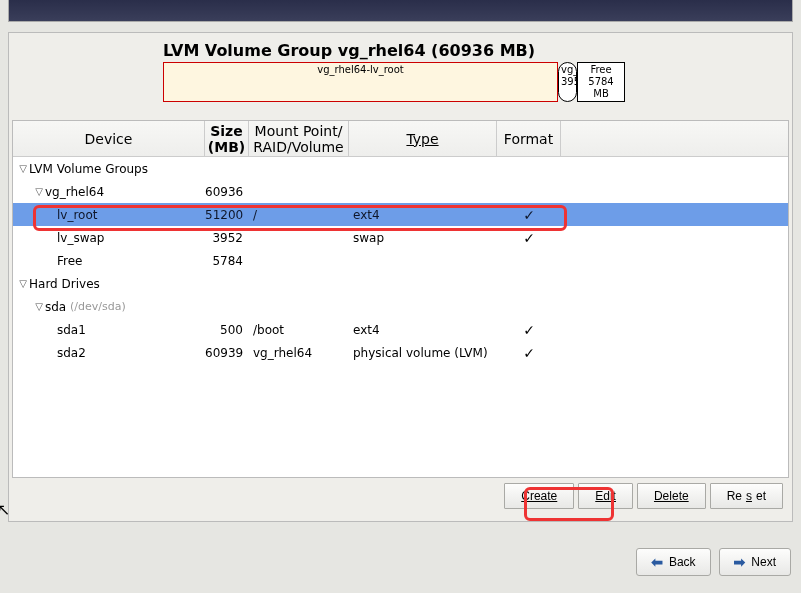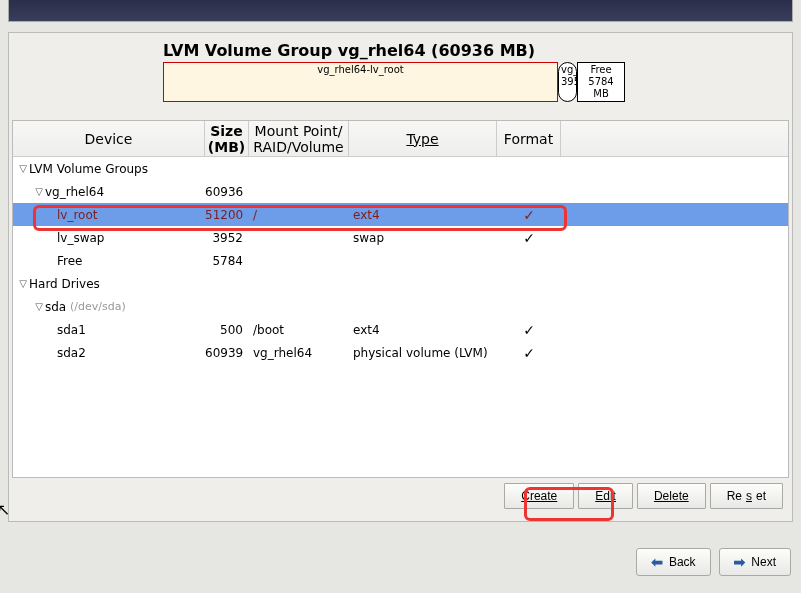--- a/index.html
+++ b/index.html
@@ -16,21 +16,21 @@
   .tree-panel { position: absolute; left: 12px; top: 120px; width: 777px; height: 358px; background: #fff; border: 1px solid #bbb; }
   .tree-header { display: flex; background: linear-gradient(#f7f7f5, #eeeeec); border-bottom: 1px solid #ccc; height: 36px; font-size: 14px; }
   .tree-header > div { border-right: 1px solid #ccc; display: flex; align-items: center; justify-content: center; text-align: center; padding: 2px 4px; }
   .col-device { width: 192px; justify-content: center; }
   .col-size { width: 44px; font-weight: bold; }
   .col-mount { width: 100px; }
   .col-type { width: 148px; text-decoration: underline; }
   .col-format { width: 64px; }
   .tree-body { font-size: 12px; }
   .row { display: flex; align-items: center; height: 23px; }
-  .row.selected { background: #6d9de8; color: #7f1d1d; }
+  .row.selected { background: #6d9de8; color: #0f172a; }
   .tri { display: inline-block; width: 12px; text-align: center; font-size: 10px; color: #555; }
   .c-device { width: 192px; display: flex; align-items: center; }
   .c-size { width: 44px; text-align: right; padding-right: 6px; }
   .c-mount { width: 100px; padding-left: 4px; }
   .c-type { width: 148px; padding-left: 4px; }
   .c-format { width: 64px; text-align: center; font-size: 14px; }
   .ind0 { padding-left: 4px; }
   .ind1 { padding-left: 20px; }
   .ind2 { padding-left: 44px; }
   .devpath { color: #999; font-size: 11px; }

